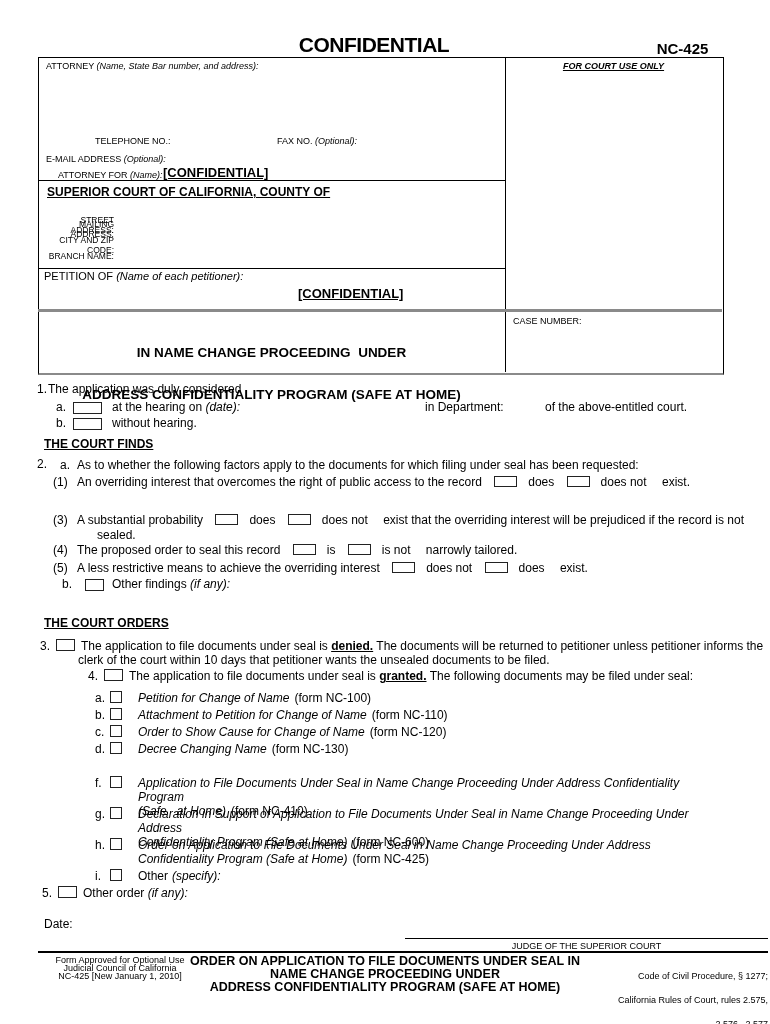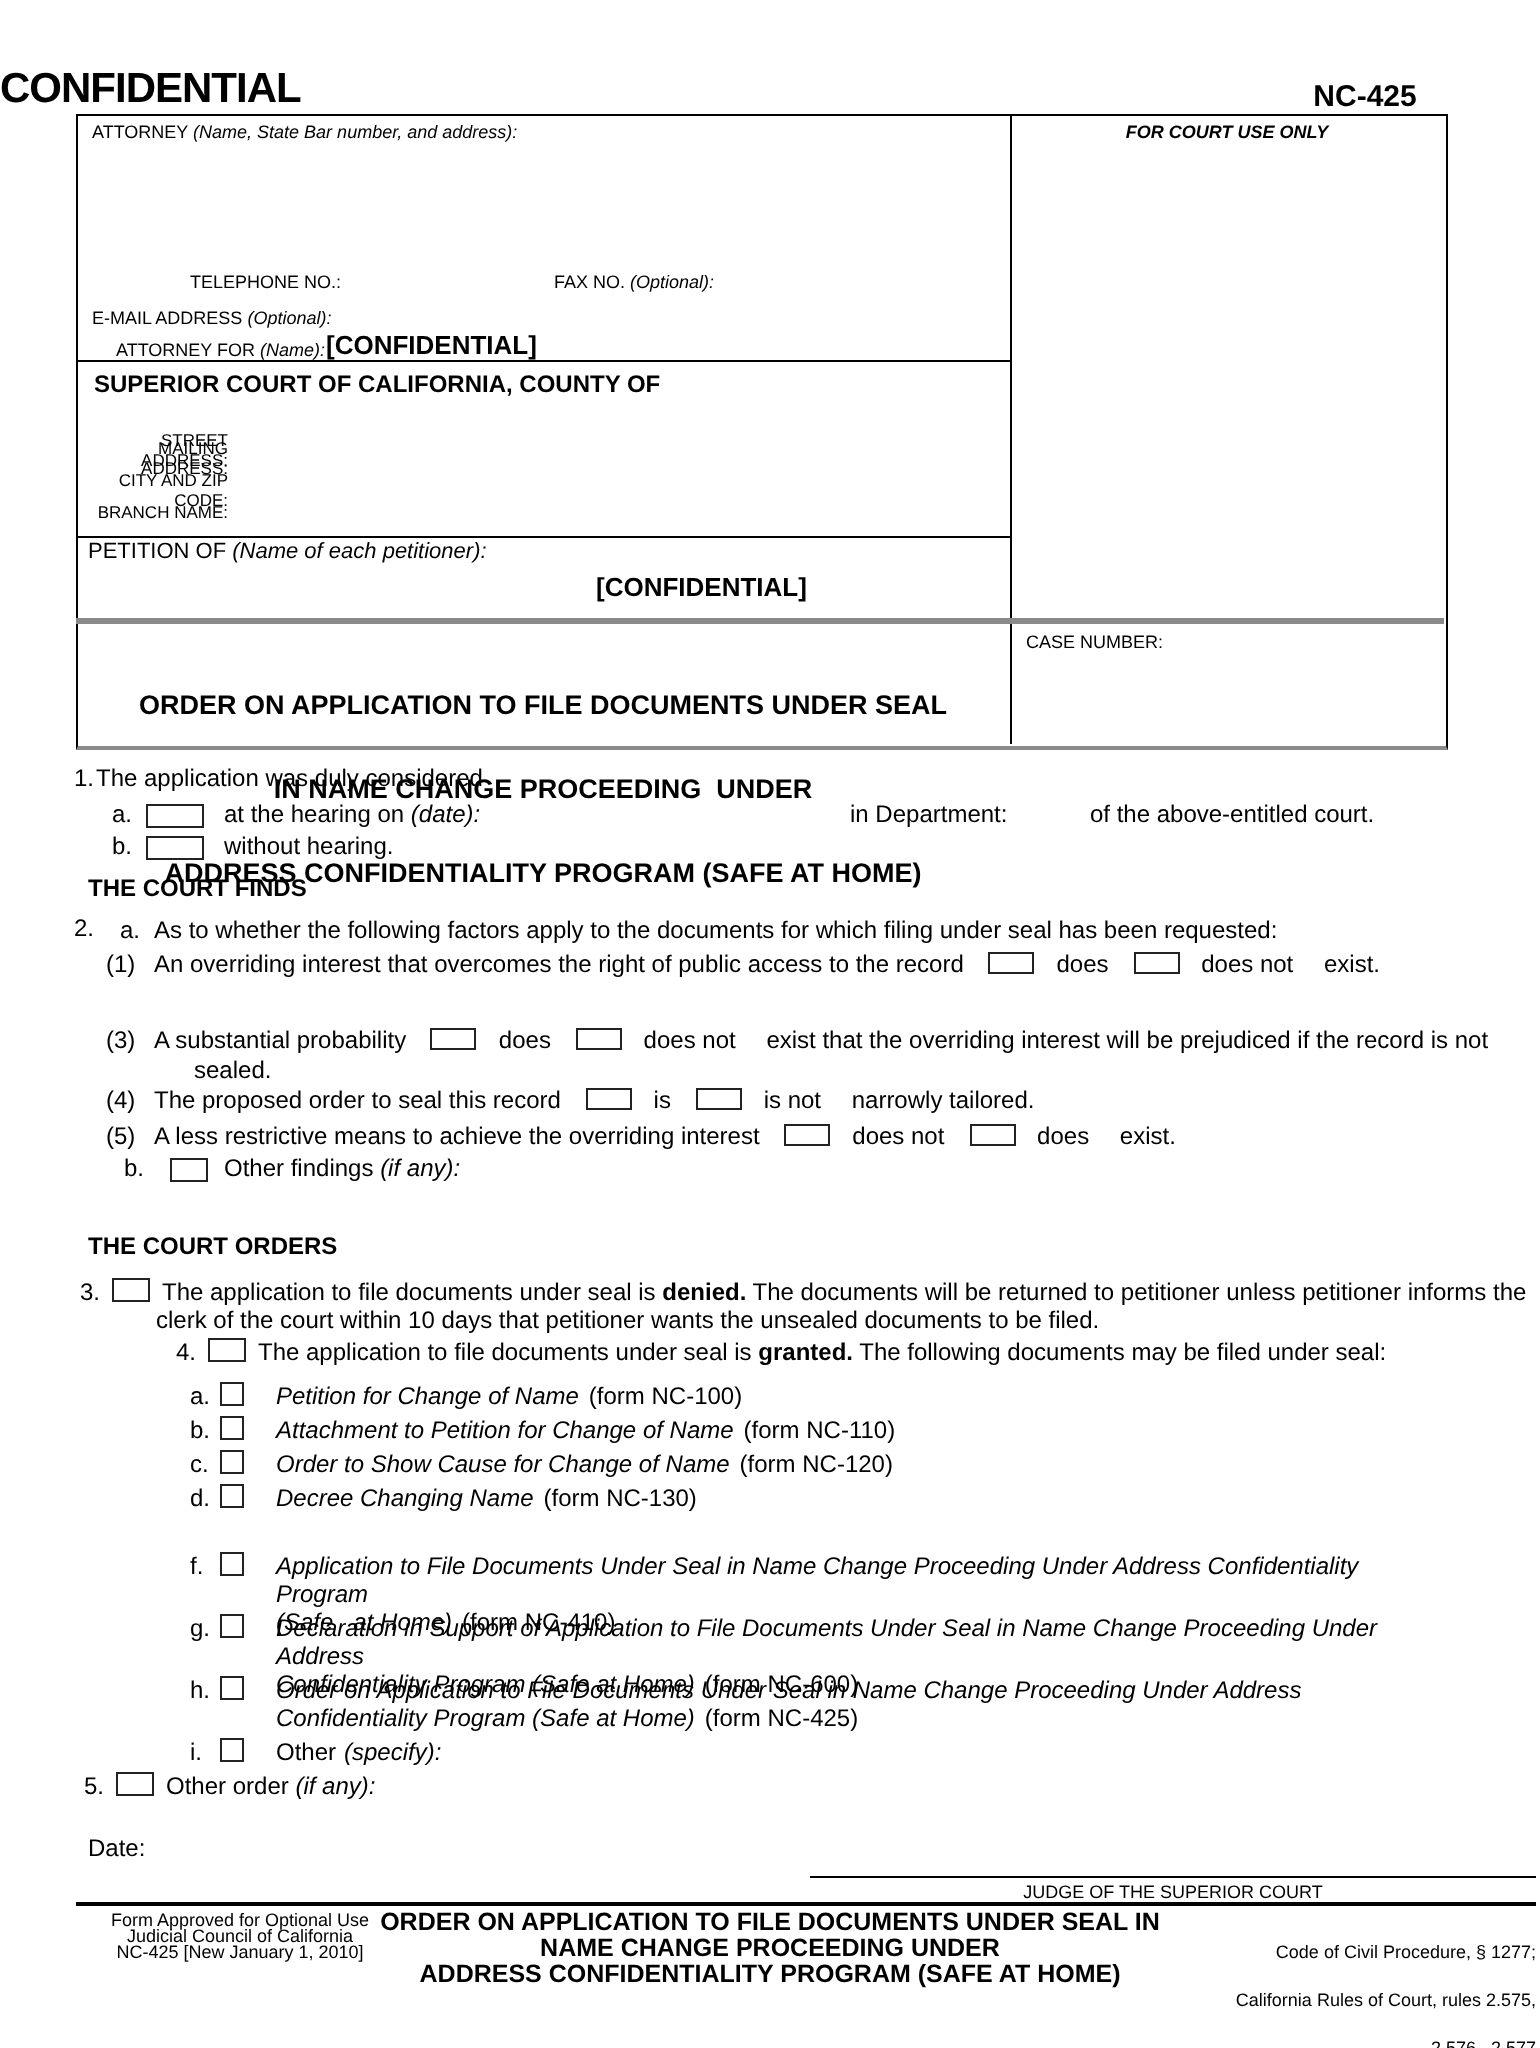--- a/index.html
+++ b/index.html
@@ -1,19 +1,19 @@
 <!DOCTYPE html>
 <html><head>
 <meta charset="utf-8">
 <style>
   html,body{margin:0;padding:0;background:#fff;}
   .page{position:relative;width:770px;height:1024px;background:#ffffff;
         font-family:"Liberation Sans",sans-serif;font-size:12px;color:#000;overflow:hidden;}
   .abs{position:absolute;}
-  .b{font-weight:bold;}
+  .b{font-weight:bold;text-decoration:underline;}
   .it{font-style:italic;}
   .lbl{font-size:9px;}
   .lbl8{font-size:8.5px;}
   .ws{white-space:pre-wrap;}
   .banner{font-size:21px;font-weight:bold;letter-spacing:-0.5px;}
   .formno{font-size:15px;font-weight:bold;}
   .line{background:#000;}
   .grayline{background:#8a8a8a;}
   .cb{display:inline-block;border:1px solid #222;background:#fff;vertical-align:-1px;}
   .cb.wide{width:27px;height:10px;}
@@ -35,21 +35,21 @@
   .hintgap{margin-left:4px;}
   .titleblk{width:467px;text-align:center;font-weight:bold;font-size:13.5px;line-height:14px;}
   .ftr-sm{font-size:9px;line-height:8px;}
   .ftr-c{font-weight:bold;font-size:12.5px;line-height:13px;text-align:center;}
 </style>
 </head>
 <body>
 
 <div class="page">
 
-  <div class="abs banner" style="left:0;top:33;width:748px;left:0px;top:33px;">CONFIDENTIAL</div>
+  <div class="abs banner" style="left:0;top:33;width:748px;text-align:center;left:0px;top:33px;">CONFIDENTIAL</div>
   <div class="abs formno" style="left:640px;top:40px;width:85px;text-align:center;">NC-425</div>
 
   <div class="abs" style="left:38px;top:57px;width:684px;height:315px;border:1px solid #000;border-bottom:2px solid #8a8a8a;"></div>
   <div class="abs line" style="left:505px;top:57px;width:1px;height:315px;"></div>
   <div class="abs line" style="left:38px;top:180px;width:467px;height:1px;"></div>
   <div class="abs line" style="left:38px;top:268px;width:467px;height:1px;"></div>
   <div class="abs grayline" style="left:38px;top:309px;width:684px;height:3px;"></div>
 
   <div class="abs lbl" style="left:46px;top:61px;">
     <span>ATTORNEY</span>
@@ -78,21 +78,20 @@
   <div class="abs lbl8" style="left:38px;top:235px;width:76px;text-align:right;">CITY AND ZIP CODE:</div>
   <div class="abs lbl8" style="left:38px;top:251px;width:76px;text-align:right;">BRANCH NAME:</div>
 
   <div class="abs" style="left:44px;top:270px;font-size:11px;">
     <span>PETITION OF</span>
     <span class="it">(Name of each petitioner):</span>
   </div>
   <div class="abs b" style="left:298px;top:286px;font-size:13px;">[CONFIDENTIAL]</div>
 
   <div class="abs titleblk ws" style="left:38px;top:318px;">
-    <span class="tl">ORDER ON APPLICATION TO FILE DOCUMENTS UNDER SEAL</span>
     <span class="tl">IN NAME CHANGE PROCEEDING  UNDER</span>
     <span class="tl">ADDRESS CONFIDENTIALITY PROGRAM (SAFE AT HOME)</span>
   </div>
   <div class="abs lbl" style="left:513px;top:316px;">CASE NUMBER:</div>
 
   <div class="abs" style="left:37px;top:382px;">1.</div>
   <div class="abs" style="left:48px;top:382px;">The application was duly considered</div>
 
   <div class="abs" style="left:56px;top:400px;">a.</div>
   <span class="cb wide abs" style="left:73px;top:402px;"></span>

